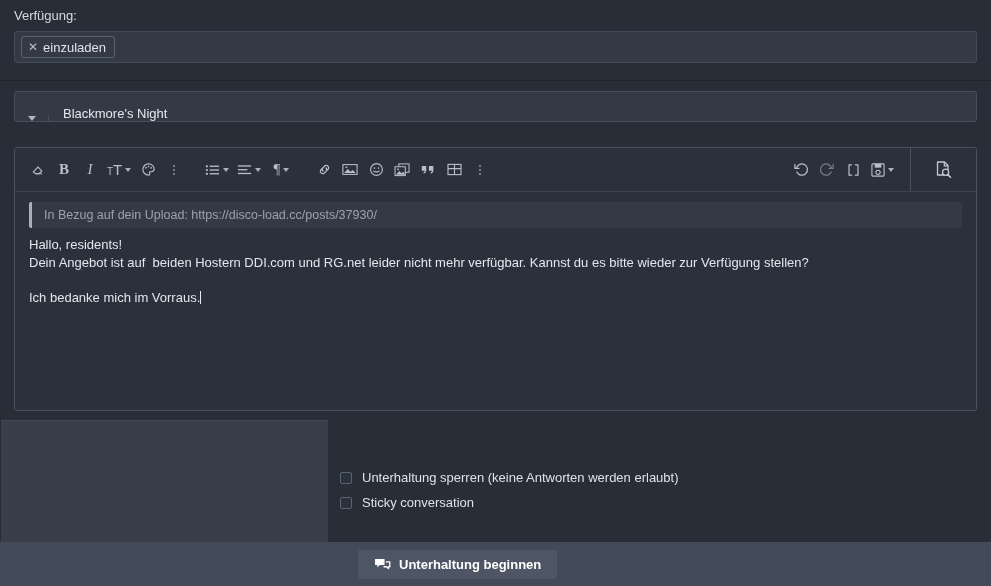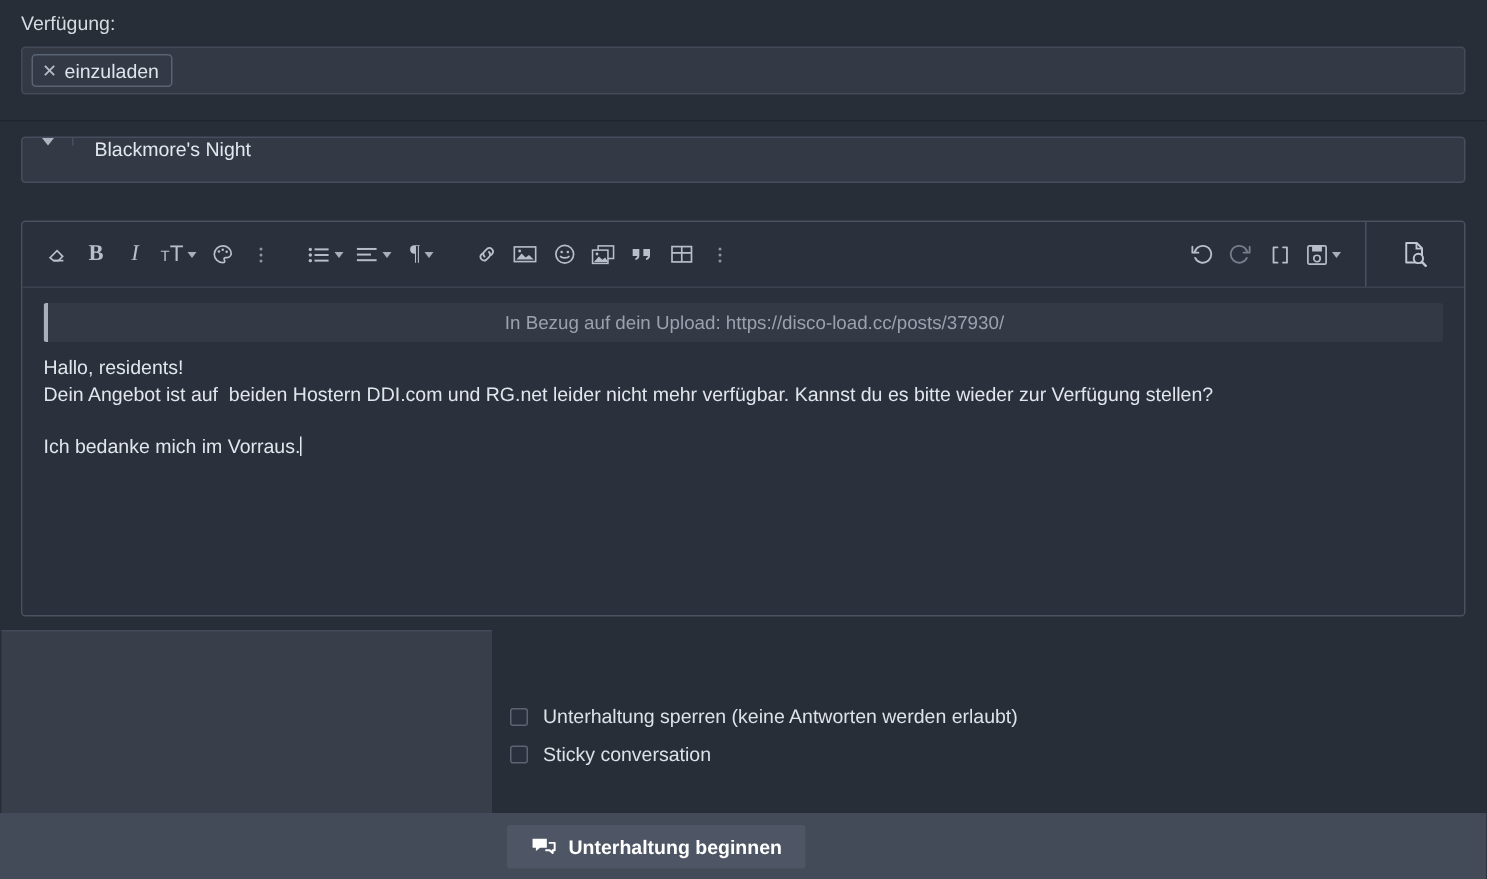--- a/index.html
+++ b/index.html
@@ -53,21 +53,21 @@
   
   .title-section {
     position: absolute; left: 0; top: 81px; width: 991px; height: 50px;
     background: #282e38;
   }
   .title-field {
     position: absolute; left: 14px; top: 10px; width: 963px; height: 31px;
     background: #333a46;
     border: 1px solid #474f5e;
     border-radius: 3px;
-    display: flex; align-items: flex-start;
+    display: flex; align-items: flex-end;
   }
   .prefix-select {
     width: 34px;
     display: flex; align-items: center; justify-content: center;
     border-right: 1px solid #474f5e;
   }
   .caret-down {
     width: 0; height: 0;
     border-left: 4px solid transparent;
     border-right: 4px solid transparent;
@@ -141,21 +141,20 @@
     position: relative;
     margin: 0 0 8px 0;
     height: 26px;
     background: #333a46;
     border-left: 3px solid #a9b0bb;
     border-radius: 2px;
     display: flex; align-items: center;
     padding-left: 12px;
     color: #9ba2ae;
     font-size: 12.5px;
-    justify-content: center;
   }
   .msg-line {
     font-size: 13px; color: #e2e6ec; line-height: 18px;
     white-space: pre;
   }
   .msg-spacer { height: 17px; }
   .caret-text {
     display: inline-block; width: 1px; height: 13px;
     background: #e6eaf0; vertical-align: -2px;
   }
@@ -188,21 +187,21 @@
     background: #2b313c;
     flex: 0 0 auto;
   }
   .check-label { font-size: 13px; color: #dde1e8; }
 
   .action-bar {
     position: absolute; left: 0; top: 123px; width: 991px; height: 44px;
     background: #434b58;
   }
   .start-btn {
-    position: absolute; left: 338px; top: 8px;
+    position: absolute; left: 358px; top: 8px;
     height: 29px;
     display: flex; align-items: center; gap: 8px;
     padding: 0 16px;
     background: #4e5665;
     border: none;
     border-radius: 2px;
     color: #ffffff;
     font-size: 13px; font-weight: bold;
     font-family: "Liberation Sans", sans-serif;
     cursor: pointer;

